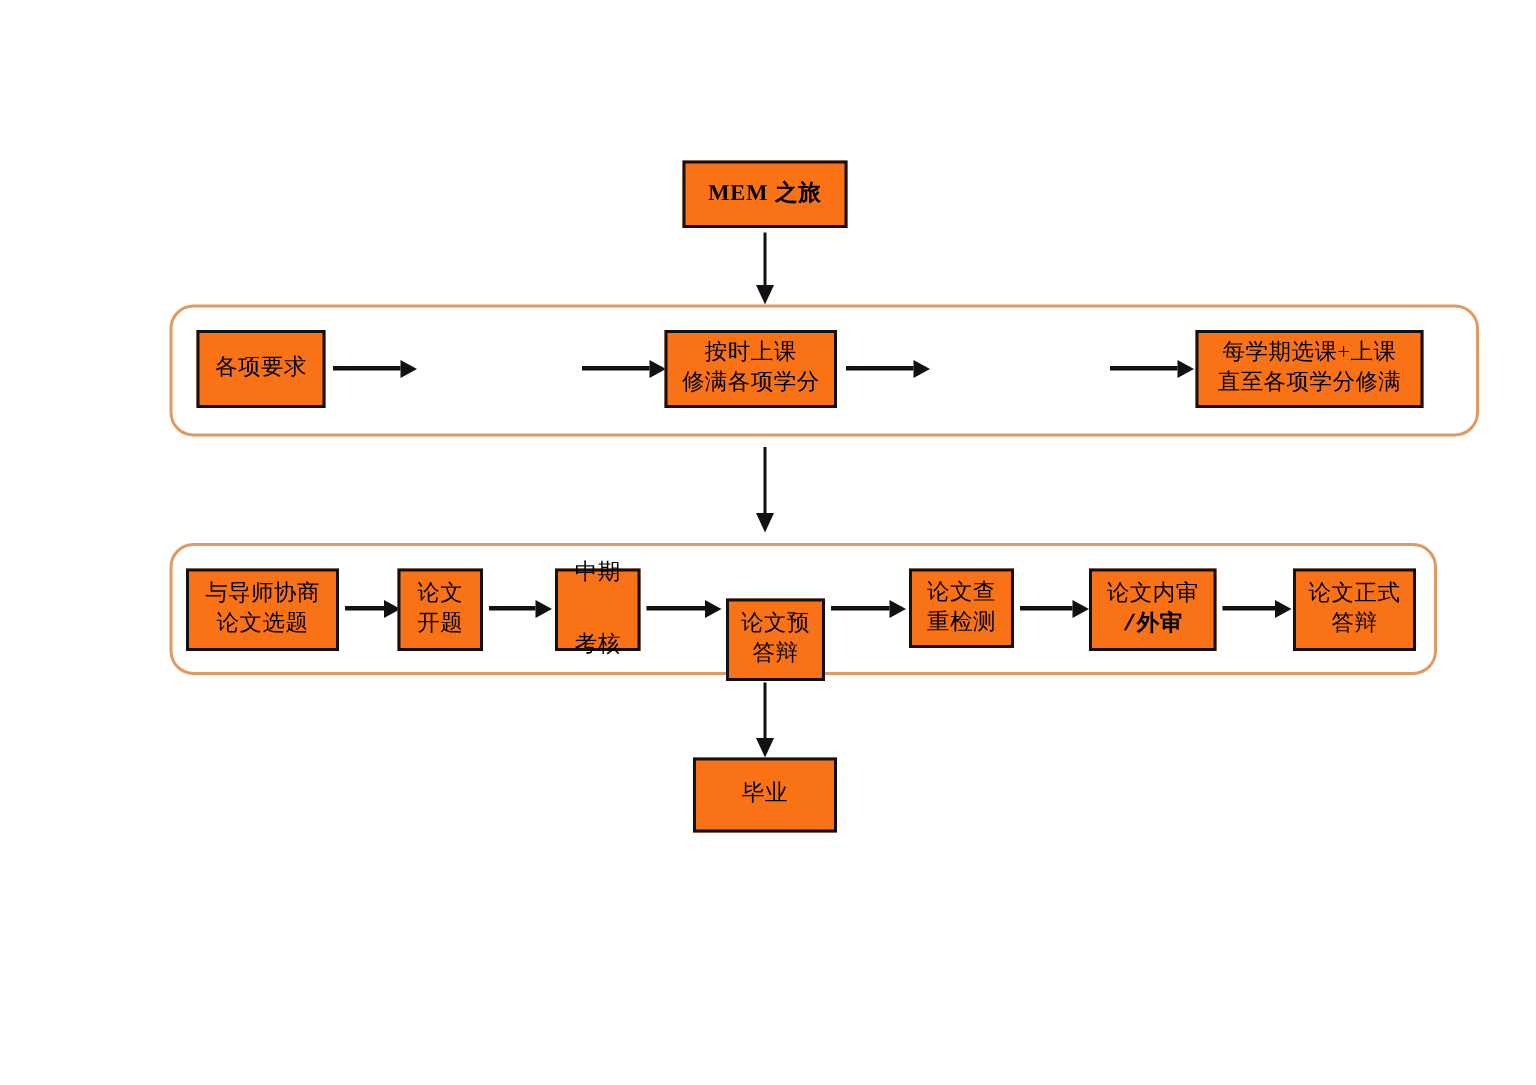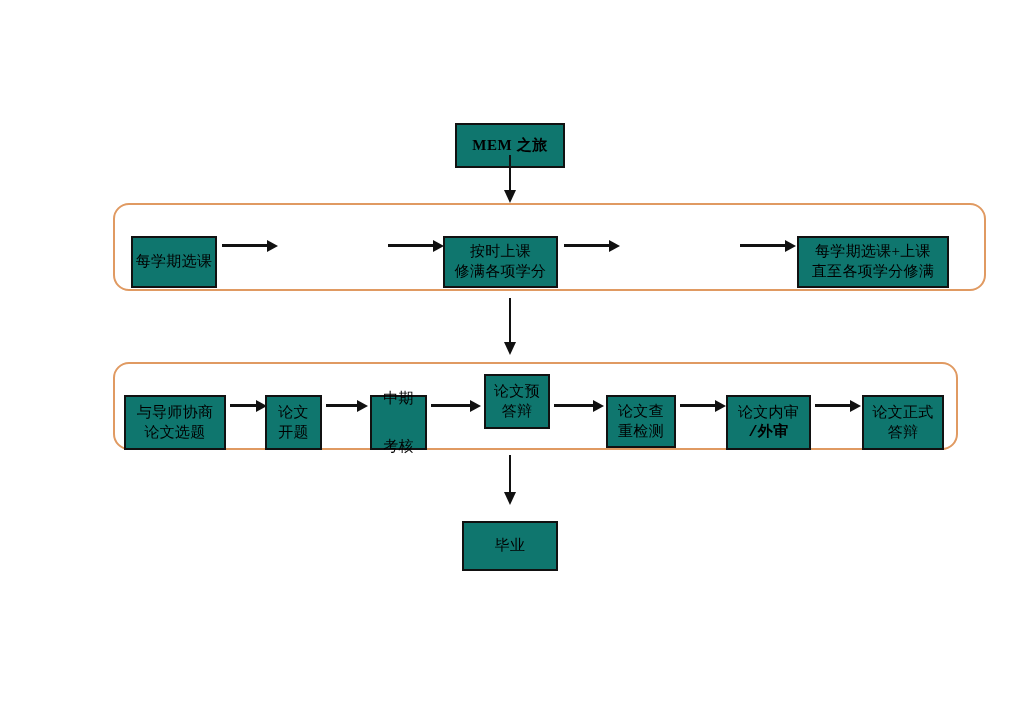--- a/index.html
+++ b/index.html
@@ -22,31 +22,30 @@
     top: 0;
     width: 1024px;
     height: 723px;
   }
 
   
   .node {
     position: absolute;
     box-sizing: border-box;
     border: 2.5px solid #111111;
-    background: #0f766e;
+    background: #f97316;
     display: flex;
     flex-direction: column;
     align-items: center;
     justify-content: center;
     text-align: center;
     line-height: 1.32;
     font-size: 15px;
     letter-spacing: 0.3px;
     white-space: nowrap;
-    margin-top: 16px;
   }
   .node .line {
     display: block;
   }
   .node.bold {
     font-weight: bold;
     letter-spacing: 0.6px;
   }
   .node .slashline {
     font-weight: bold;
@@ -117,21 +116,21 @@
   </div>
 
   <div class="varrow" style="left:503px; top:155px; height:48px;">
     <div class="shaft" style="height:35px;"></div>
     <div class="head" style="top:35px;"></div>
   </div>
 
   <div class="group-box" style="left:113px; top:203px; width:873px; height:88px;"></div>
 
   <div class="node" style="left:131px; top:220px; width:86px; height:52px;">
-    <span class="line">每学期选课</span>
+    <span class="line">各项要求</span>
   </div>
 
   <div class="harrow" style="left:222px; top:239px; width:56px;">
     <div class="shaft" style="width:45px;"></div>
     <div class="head" style="left:45px;"></div>
   </div>
 
 
   <div class="harrow" style="left:388px; top:239px; width:56px;">
     <div class="shaft" style="width:45px;"></div>
@@ -189,21 +188,21 @@
   <div class="node" style="left:370px; top:379px; width:57px; height:55px;gap:28px;">
     <span class="line">中期</span>
     <span class="line">考核</span>
   </div>
 
   <div class="harrow" style="left:431px; top:399px; width:50px;">
     <div class="shaft" style="width:39px;"></div>
     <div class="head" style="left:39px;"></div>
   </div>
 
-  <div class="node" style="left:484px; top:358px; width:66px; height:55px;">
+  <div class="node" style="left:484px; top:399px; width:66px; height:55px;">
     <span class="line">论文预</span>
     <span class="line">答辩</span>
   </div>
 
   <div class="harrow" style="left:554px; top:399px; width:50px;">
     <div class="shaft" style="width:39px;"></div>
     <div class="head" style="left:39px;"></div>
   </div>
 
   <div class="node" style="left:606px; top:379px; width:70px; height:53px;">

